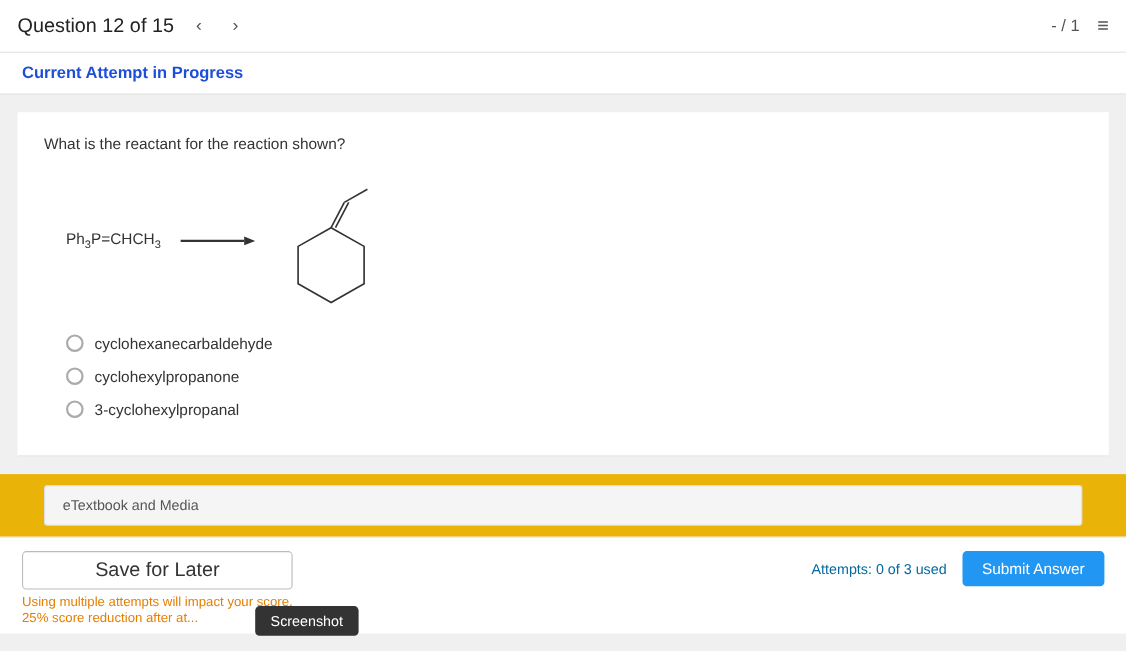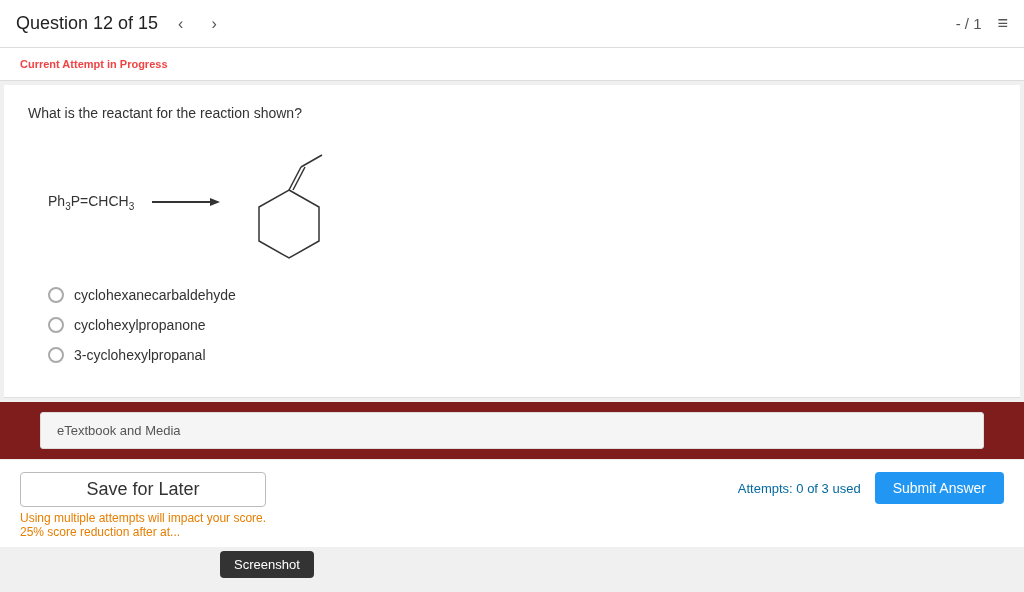--- a/index.html
+++ b/index.html
@@ -59,28 +59,28 @@
     .list-icon {
       cursor: pointer;
       color: #555;
       font-size: 18px;
     }
 
     .attempt-banner {
       background: #fff;
       border-bottom: 1px solid #ddd;
       padding: 10px 20px;
-      font-size: 11px;
+      font-size: 15px;
       font-weight: 600;
-      color: #ef4444;
+      color: #1d4ed8;
     }
 
     .question-card {
       background: #fff;
-      margin: 4px;
+      margin: 16px;
       padding: 20px 13px 20px 24px;
       border-bottom: 1px solid #e0e0e0;
     }
 
     .question-text {
       font-size: 14px;
       color: #333;
       margin-bottom: 16px;
     }
 
@@ -173,21 +173,21 @@
       border-radius: 4px;
       padding: 8px 18px;
       font-size: 14px;
       cursor: pointer;
       font-weight: 500;
     }
 
     .screenshot-tooltip {
       position: absolute;
       bottom: 14px;
-      left: 220px;
+      left: 232px;
       background: #333;
       color: #fff;
       font-size: 13px;
       padding: 6px 14px;
       border-radius: 4px;
       pointer-events: none;
     }
     sub { font-size: 10px; }
   </style>
 </head>
@@ -246,21 +246,21 @@
       <div class="option-radio"></div>
       <span class="option-label">cyclohexylpropanone</span>
     </li>
     <li class="option-item">
       <div class="option-radio"></div>
       <span class="option-label">3-cyclohexylpropanal</span>
     </li>
   </ul>
 </div>
 
-<div style="padding: 10px 20px; background:#7f1d1d;">
+<div style="padding: 10px 20px; background:#eab308;">
   <div class="etextbook-bar">
     <span>eTextbook and Media</span>
   </div>
 </div>
 
 <div class="footer-area">
   <div class="footer-left">
     <button class="save-later-btn">
       <span>Save for Later</span>
     </button>

